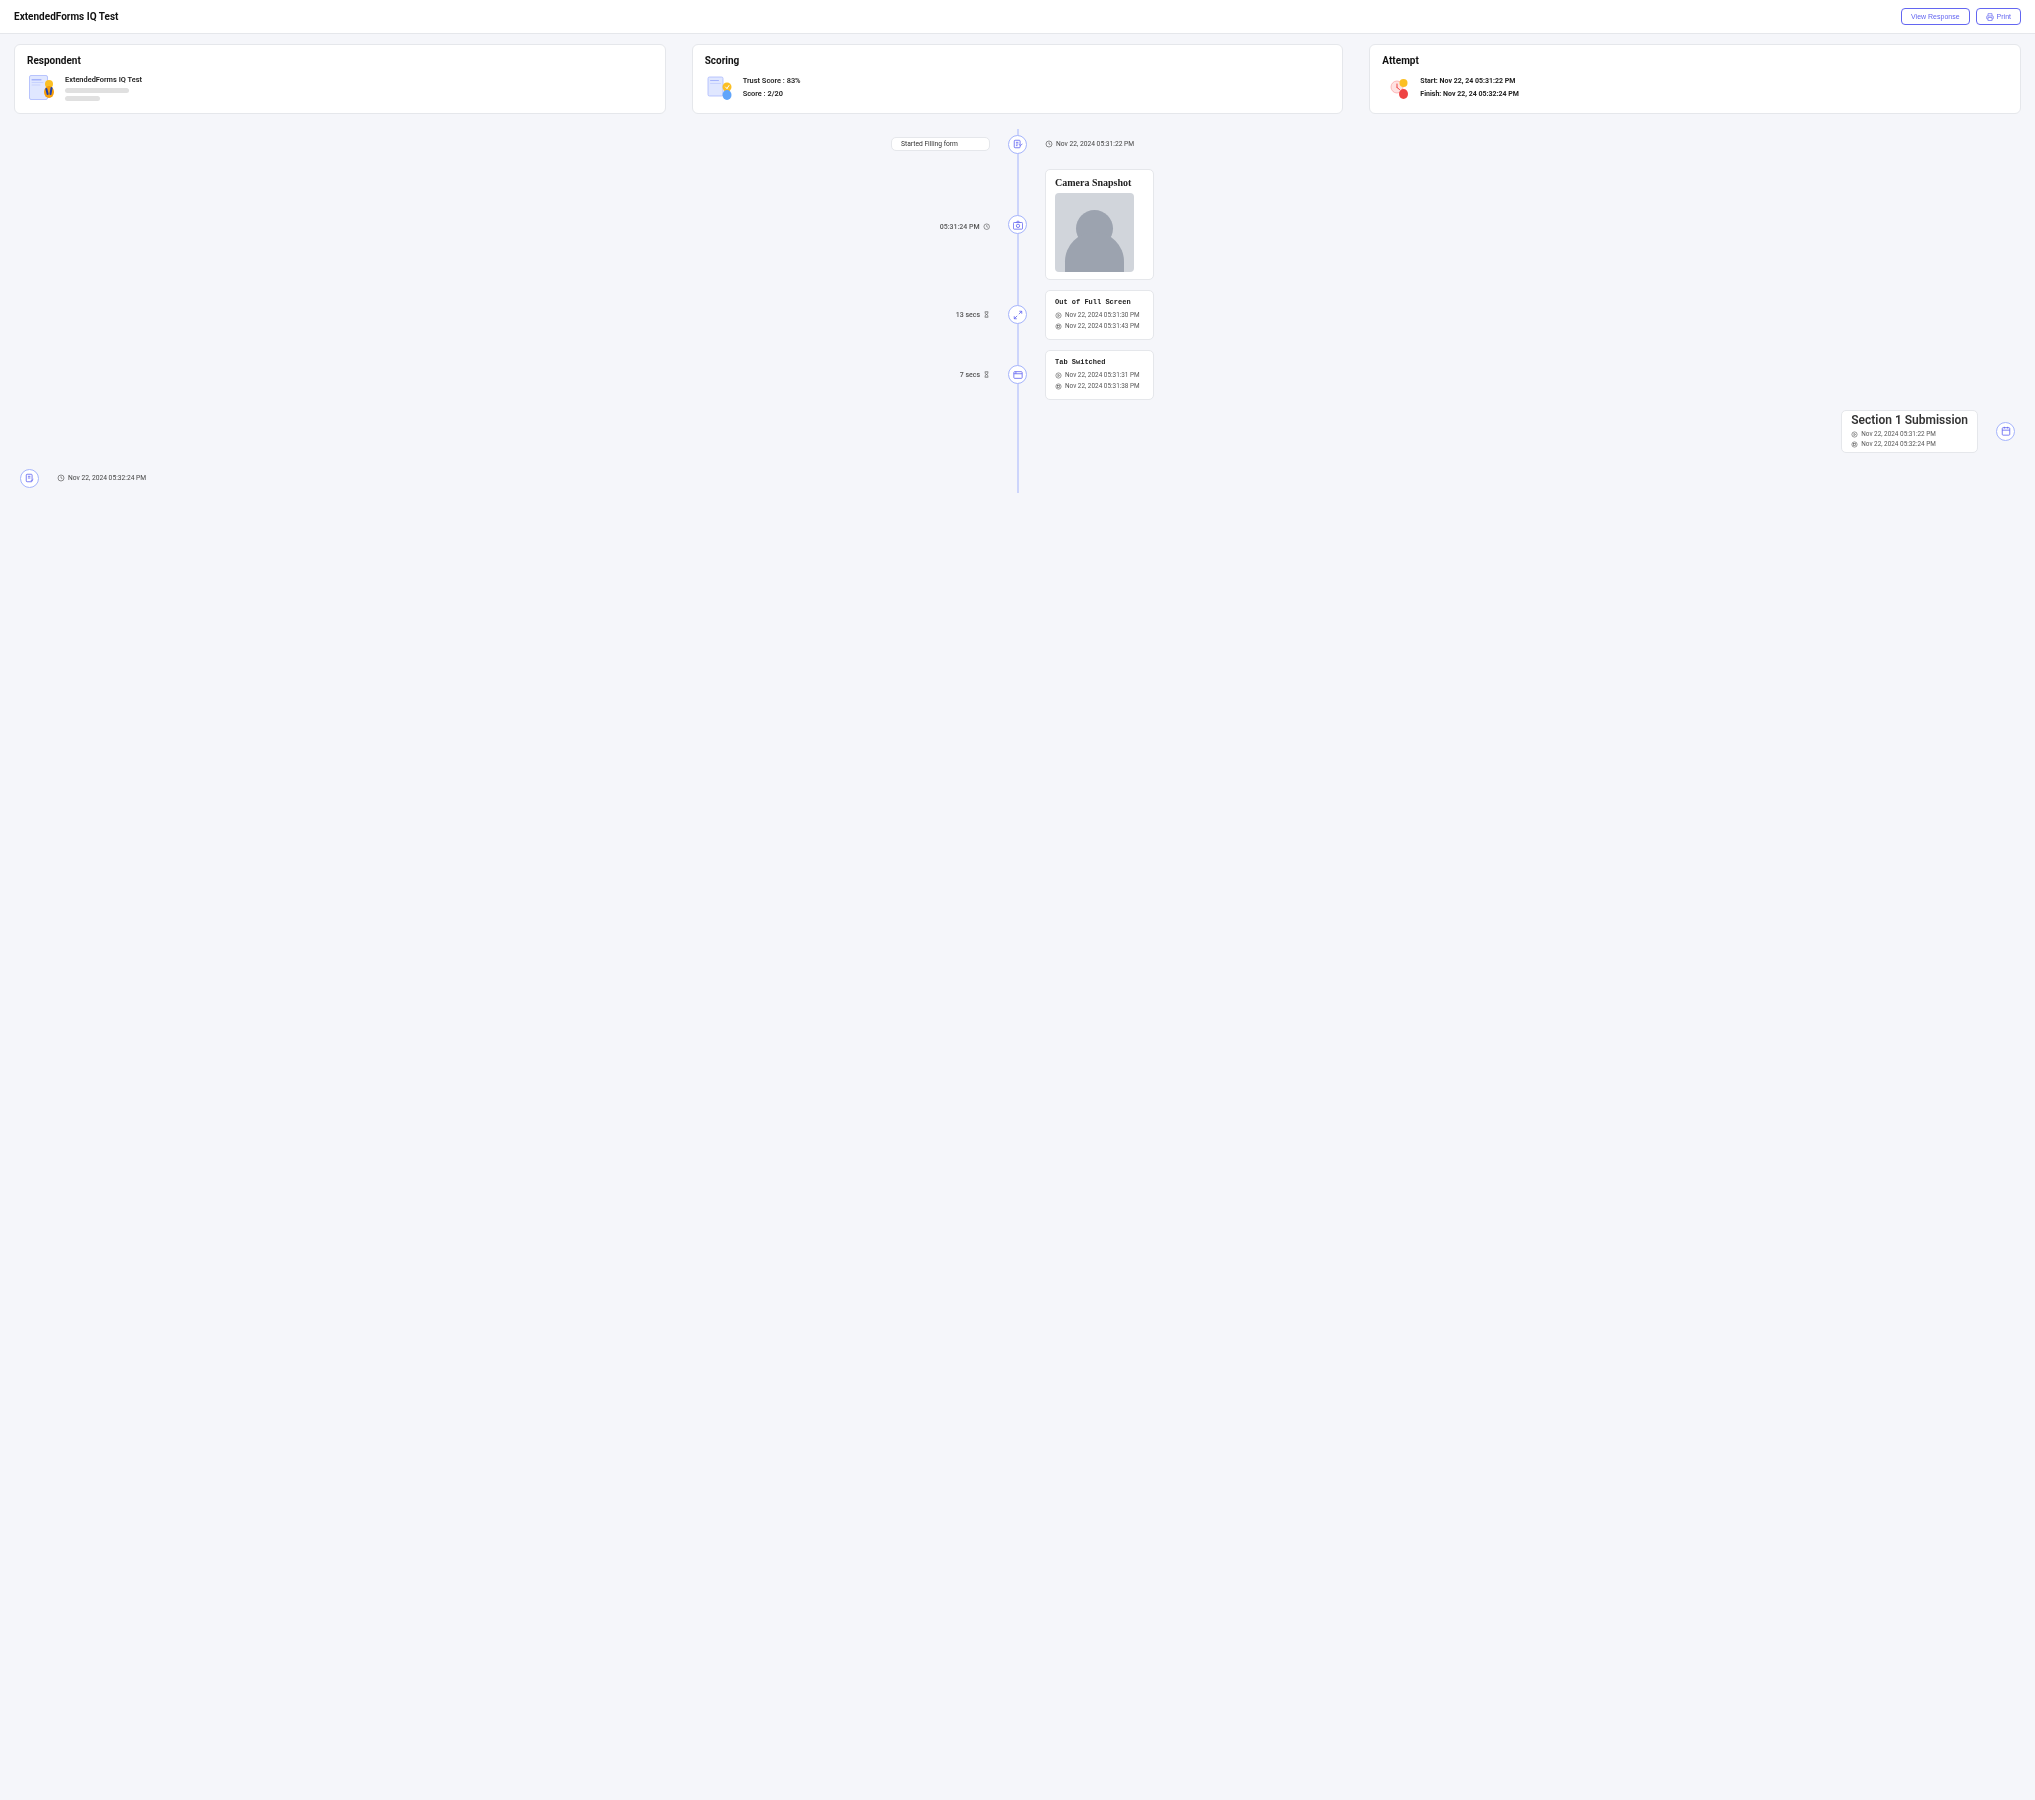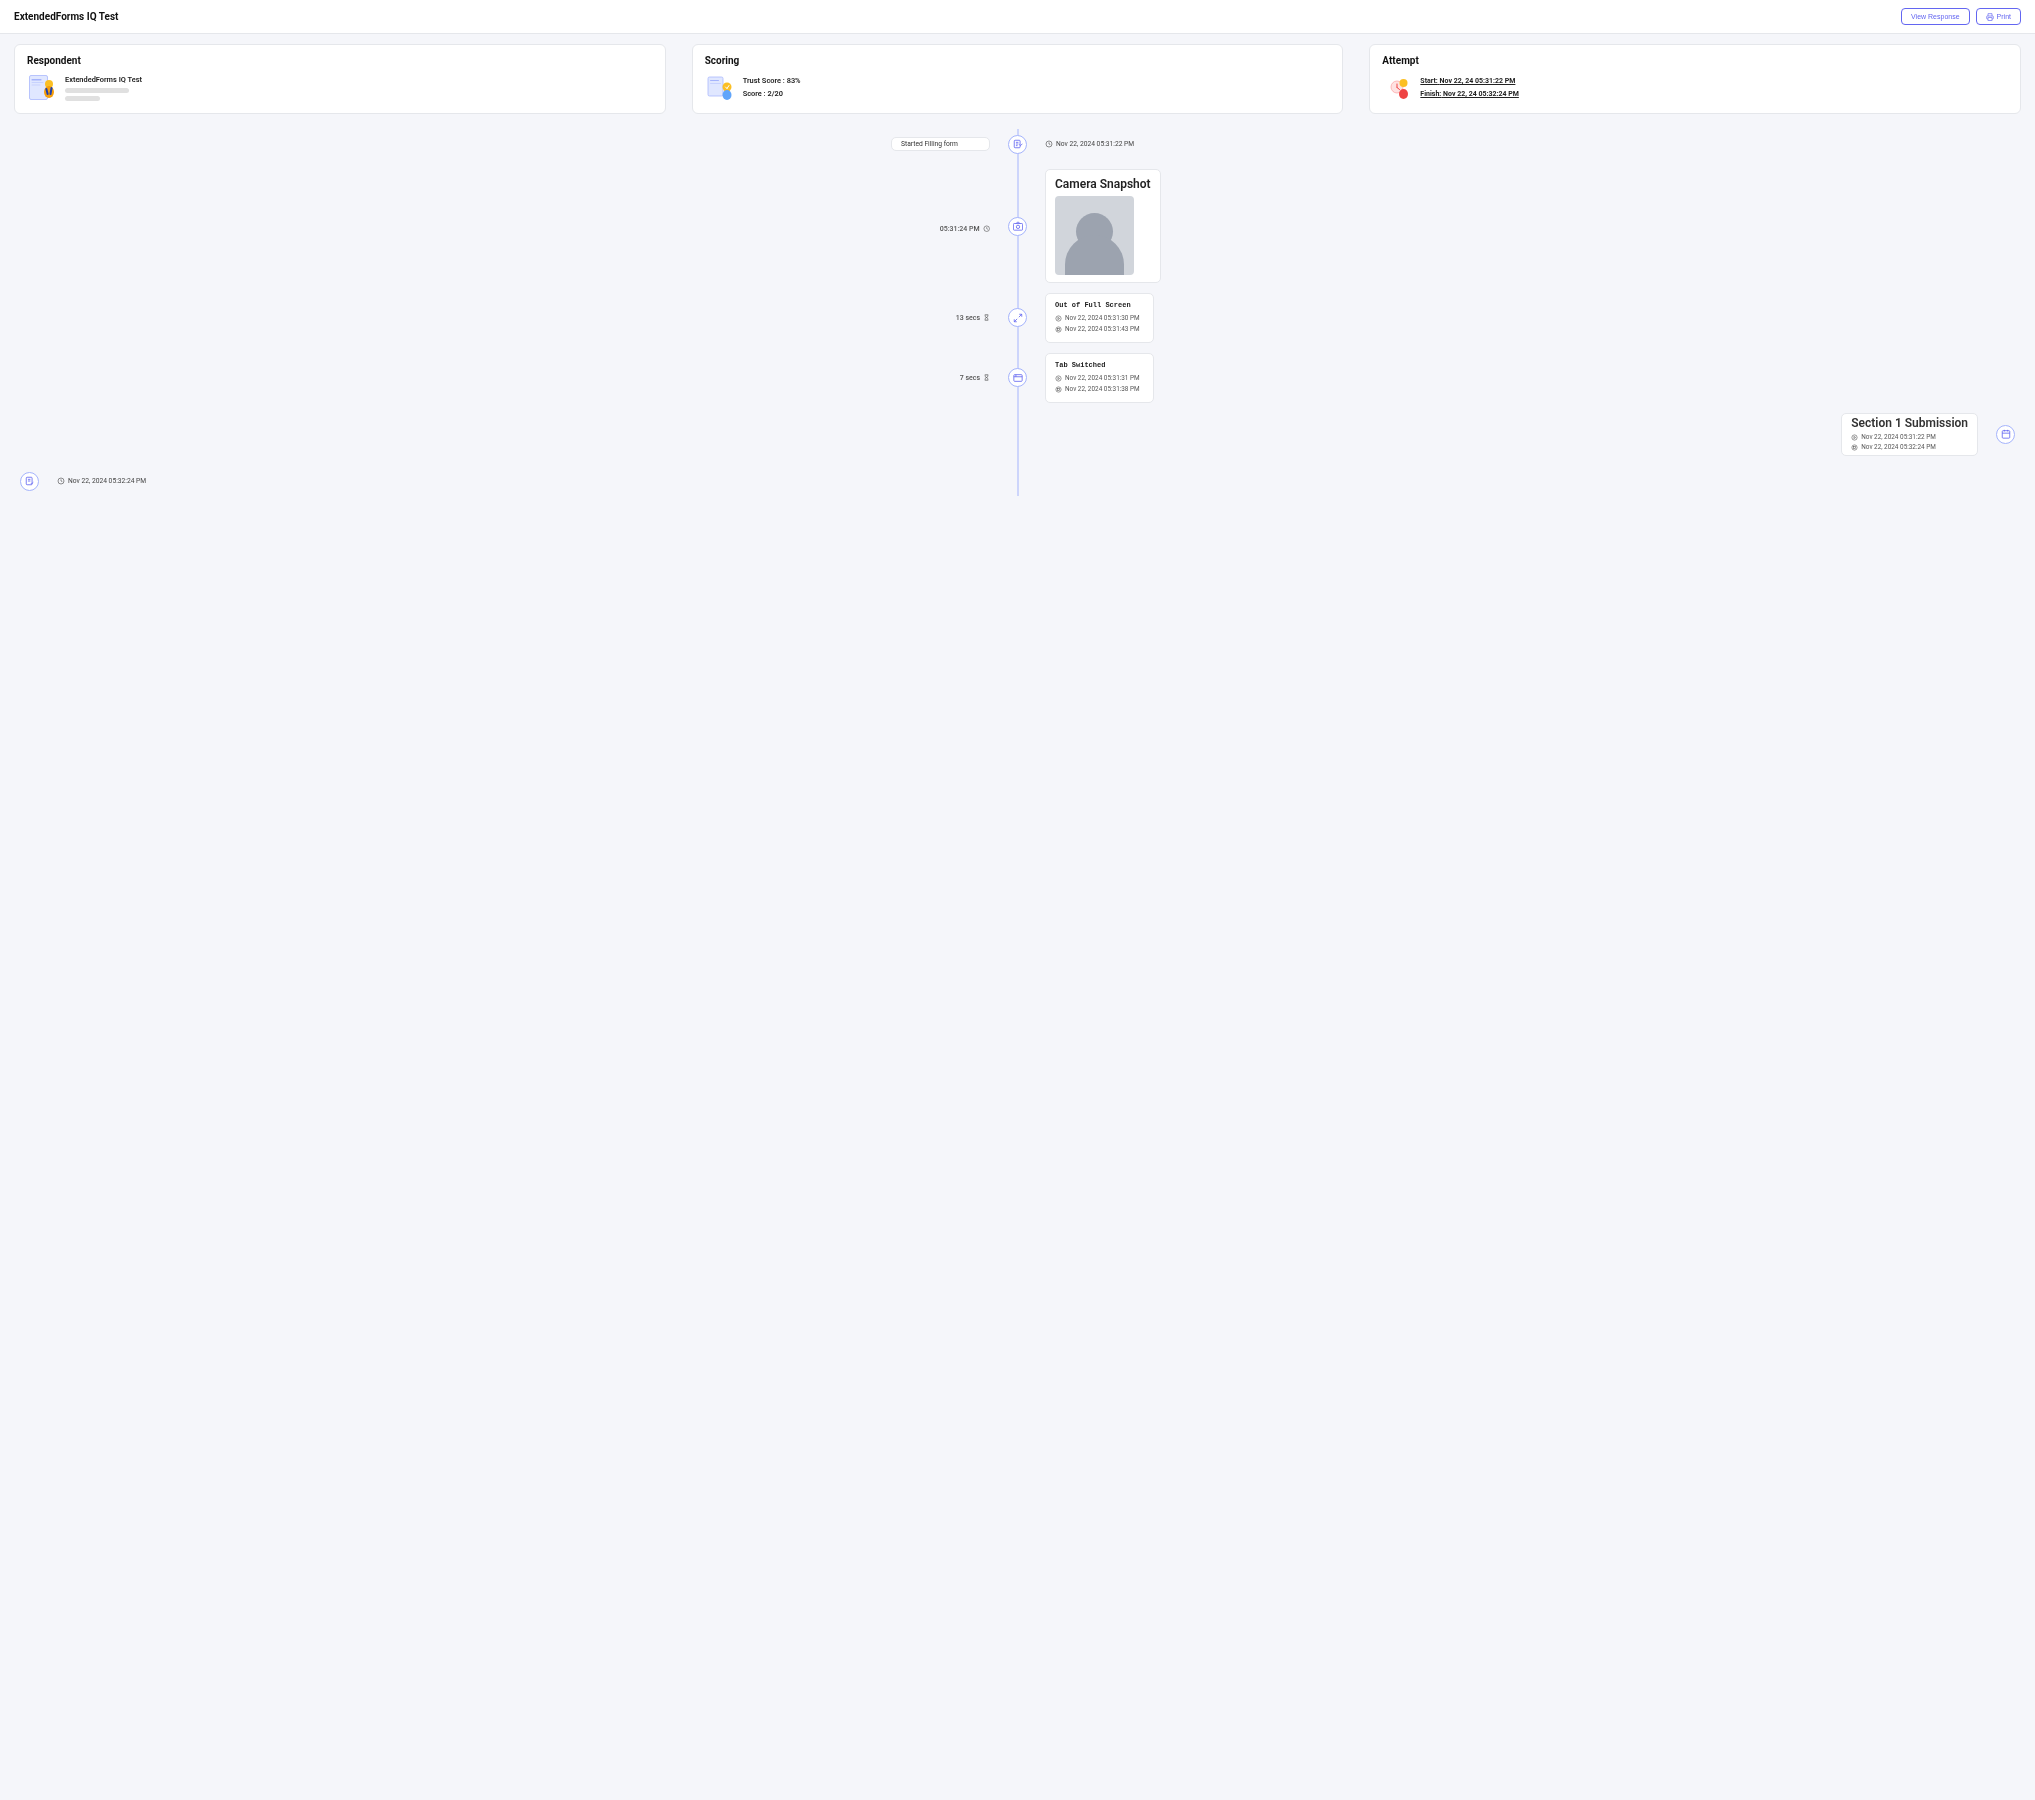--- a/index.html
+++ b/index.html
@@ -90,21 +90,20 @@
     .scoring-label {
       font-size: 7.4px;
       font-weight: 600;
       color: #222;
       line-height: 1.7;
     }
     .attempt-label {
       font-size: 7px;
       color: #222;
       line-height: 1.8;
-      text-decoration: underline;
     }
     .attempt-label span {
       font-weight: 700;
     }
 
     
     .timeline-section {
       padding: 10px 20px 20px;
       position: relative;
     }
@@ -243,24 +242,25 @@
 
     
     .snapshot-box {
       background: #fff;
       border: 0.5px solid #e5e7eb;
       border-radius: 5px;
       padding: 7px 9px;
       min-width: 109px;
     }
     .snapshot-title {
-      font-size: 12px;
+      font-size: 10px;
       font-weight: 600;
       margin-bottom: 5px;
       color: #222;
+      font-family: Liberation Serif, serif;
     }
     .snapshot-avatar {
       width: 79px;
       height: 79px;
       background: #d1d5db;
       border-radius: 4px;
       display: flex;
       align-items: center;
       justify-content: center;
       overflow: hidden;

